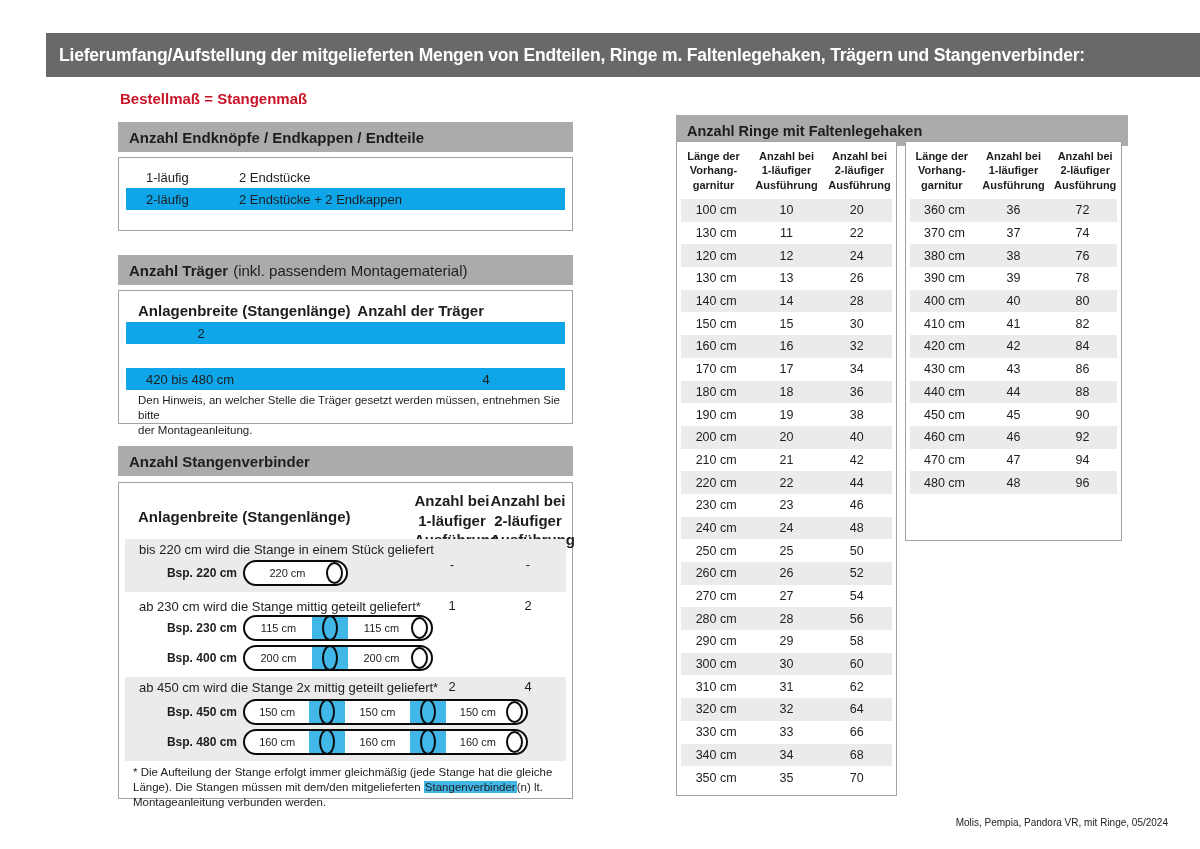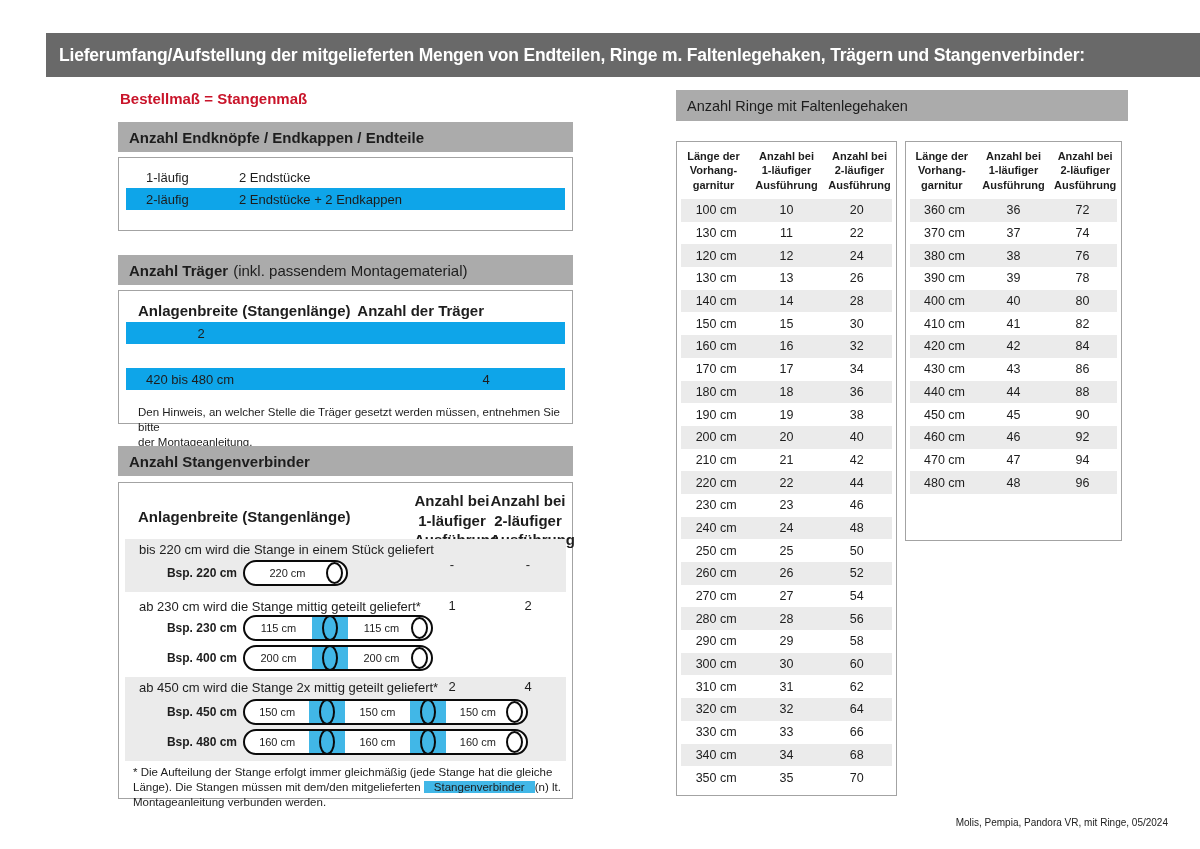--- a/index.html
+++ b/index.html
@@ -48,21 +48,21 @@
   .rod .seg.last { padding-right:16px; }
   .rod .joint { position:relative; width:36px; background:#41b7e7; }
   .rod .joint .jell { position:absolute; left:50%; transform:translateX(-50%);
         top:-2px; height:26px; width:16px; border:2px solid #0a0a0a; border-radius:50%;
         background:transparent; box-sizing:border-box; }
   .rod .endcap { position:absolute; right:3px; top:0; bottom:0; width:17px;
         border:2px solid #0a0a0a; border-radius:50%; background:#ffffff; box-sizing:border-box; }
   .w105 { width:105px; } .w190 { width:190px; } .w285 { width:285px; }
 
   .footnote { position:absolute; left:14px; right:10px; font-size:11.5px; line-height:1.32; }
-  .hl { background:#41b7e7; padding:0 10px;margin-top:12px; }
+  .hl { background:#41b7e7; padding:0 1px;margin-top:12px; }
 
   
   .ring-box { background:#ffffff; border:1px solid #a3a3a3; box-sizing:border-box; }
   .ring-head { display:flex; padding-top:7px; height:48px; }
   .ring-head span { flex:1; text-align:center; font-size:11px; font-weight:bold;
                     line-height:1.3; white-space:pre-line; }
   .ring-rows { padding-top:2px; }
   .rrow { display:flex; align-items:center; height:22.7px; margin:0 4px; }
   .rrow span { flex:1; text-align:center; font-size:12.5px; }
   .ring-rows .rrow:nth-child(odd) { background:#ebebeb; }
@@ -97,21 +97,21 @@
   <div class="abs box" style="top:290px; height:134px;">
     <div class="thead" style="left:19px; top:11px;">Anlagenbreite (Stangenlänge)</div>
     <div class="thead cc" style="left:215px; top:11px; width:150px;text-align:right;">Anzahl der Träger</div>
     <div class="row2 stripe" style="top:31px;">
       <span class="val cc" style="width:150px; text-align:center; padding-left:0;">2</span>
     </div>
     <div class="row2 stripe" style="top:77px;">
       <span class="lbl" style="width:265px;">420 bis 480 cm</span>
       <span class="val cc" style="width:150px; text-align:center; padding-left:0;">4</span>
     </div>
-    <div class="note" style="left:19px; top:102px;margin-top:12px;">Den Hinweis, an welcher Stelle die Träger gesetzt werden müssen, entnehmen Sie bitte
+    <div class="note" style="left:19px; top:102px;">Den Hinweis, an welcher Stelle die Träger gesetzt werden müssen, entnehmen Sie bitte
 der Montageanleitung.</div>
   </div>
 
   <div class="abs sec-h" style="top:446px; font-weight:bold;">Anzahl Stangenverbinder</div>
   <div class="abs box" style="top:482px; height:317px;">
 
     <div class="thead" style="left:19px; top:25px;">Anlagenbreite (Stangenlänge)</div>
     <div class="thead cc" style="left:295px; top:8px; width:76px; white-space:pre-line; line-height:1.3;">Anzahl bei
 1-läufiger
 Ausführung</div>
@@ -194,21 +194,21 @@
           <span class="endcap"></span>
         </span>
       </div>
     </div>
 
     <div class="footnote" style="top:282px;">
       <span>* Die Aufteilung der Stange erfolgt immer gleichmäßig (jede Stange hat die gleiche Länge). Die Stangen müssen mit dem/den mitgelieferten </span><span class="hl">Stangenverbinder</span><span>(n) lt. Montageanleitung verbunden werden.</span>
     </div>
   </div>
 
-  <div class="abs sec-h" style="left:676px; top:90px; width:452px; height:31px; font-weight:normal; font-size:14.5px;">Anzahl Ringe mit Faltenlegehaken</div>
+  <div class="abs sec-h" style="left:676px; top:115px; width:452px; height:31px; font-weight:bold; font-size:14.5px;">Anzahl Ringe mit Faltenlegehaken</div>
 
   <div class="abs ring-box" style="left:676px; top:141px; width:221px; height:655px;">
     <div class="ring-head">
       <span>Länge der
 Vorhang-
 garnitur</span>
       <span>Anzahl bei
 1-läufiger
 Ausführung</span>
       <span>Anzahl bei

